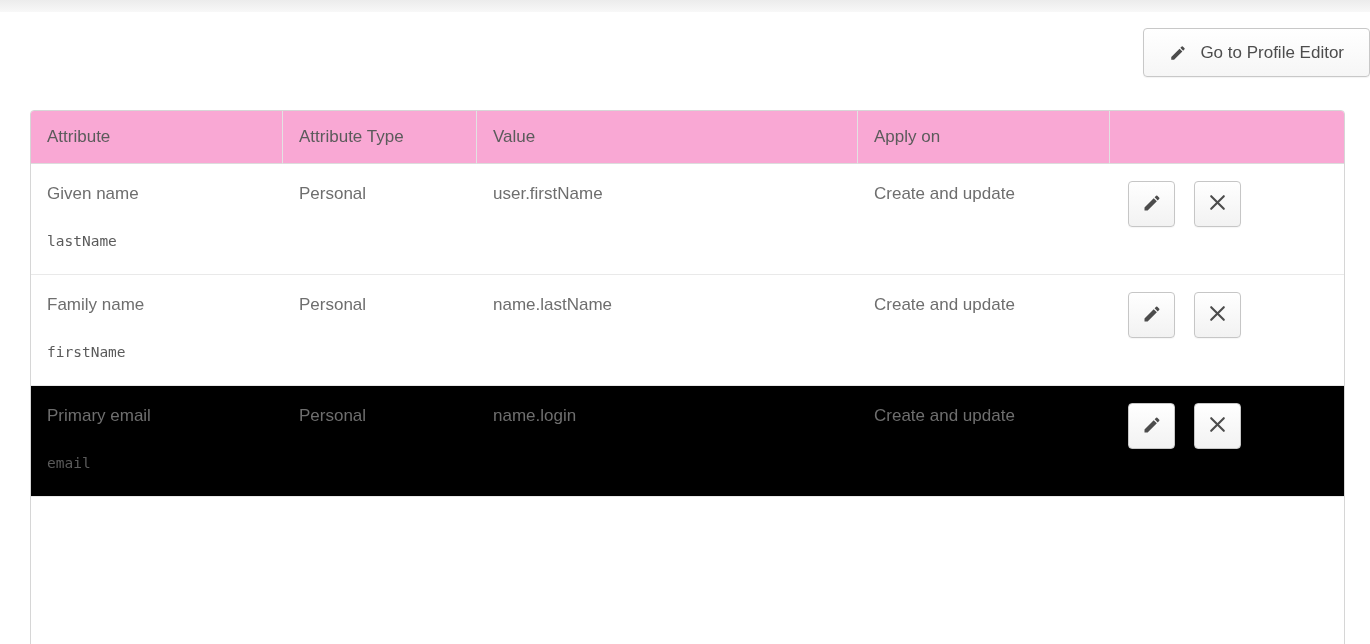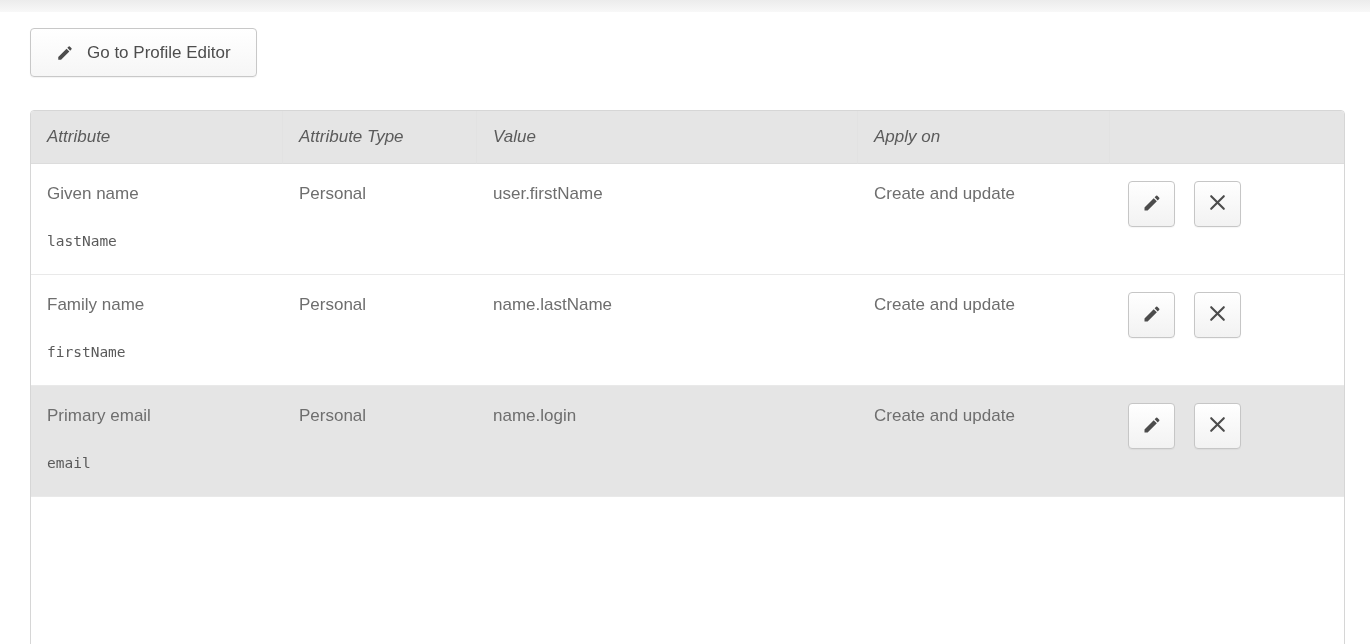--- a/index.html
+++ b/index.html
@@ -1,55 +1,55 @@
 <!DOCTYPE html>
 <html><head>
 <meta charset="utf-8">
 <style>
   * { margin:0; padding:0; box-sizing:border-box; }
   html,body { width:1370px; height:644px; overflow:hidden; background:#ffffff;
               font-family:"Liberation Sans", sans-serif; }
 
   .top-band { height:12px; background:linear-gradient(#ececec,#f8f8f8); }
 
-  .toolbar { margin:16px 0 0 30px; display:flex; gap:18px; }
+  .toolbar { margin:16px 0 0 30px; display:flex; gap:18px;justify-content:flex-end; }
   .btn {
     height:49px; padding:0 25px; display:inline-flex; align-items:center; gap:13px;
     background:linear-gradient(#ffffff,#f6f6f6);
     border:1px solid #c8c8c8; border-radius:4px;
     font-family:"Liberation Sans", sans-serif;
     font-size:17px; color:#4d4d4d; cursor:pointer;
     box-shadow:0 1px 1px rgba(0,0,0,0.05);
   }
   .btn .icn { display:inline-flex; align-items:center; justify-content:center; }
 
   .table-wrap {
     margin:33px 0 0 30px; width:1315px; height:540px;
     border:1px solid #d6d6d6; border-radius:4px; overflow:hidden;
     background:#fff;
   }
   table { width:100%; border-collapse:separate; border-spacing:0; table-layout:fixed; }
 
   th {
-    background:#e5e5e5; text-align:left; font-weight:400;
+    background:#f9a8d4; text-align:left; font-weight:400;
     font-size:17px; color:#5b5b5b;
     padding:16px 16px; border-bottom:1px solid #dcdcdc;
     border-right:1px solid #e2e2e2;
-    white-space:nowrap; overflow:hidden;font-style:italic;
+    white-space:nowrap; overflow:hidden;
   }
   th:last-child { border-right:none; }
 
   td {
     vertical-align:top; padding:20px 16px;
     font-size:17px; color:#6e6e6e;
     border-bottom:1px solid #e9e9e9;
     height:111px;
   }
   tr.partial td { border-bottom:none; height:60px; }
-  tr.highlight td { background:#e5e5e5; }
+  tr.highlight td { background:#000000; }
 
   .attr-label { font-size:17px; color:#6e6e6e; }
   .attr-name  { font-family:"DejaVu Sans Mono", monospace; font-size:14.5px;
                 color:#5a5a5a; margin-top:29px; }
 
   a.link { color:#2180c0; text-decoration:none; cursor:pointer; }
 
   td.actions { padding:17px 0 0 18px; white-space:nowrap; }
   .icon-btn {
     width:47px; height:46px; margin-right:19px;

